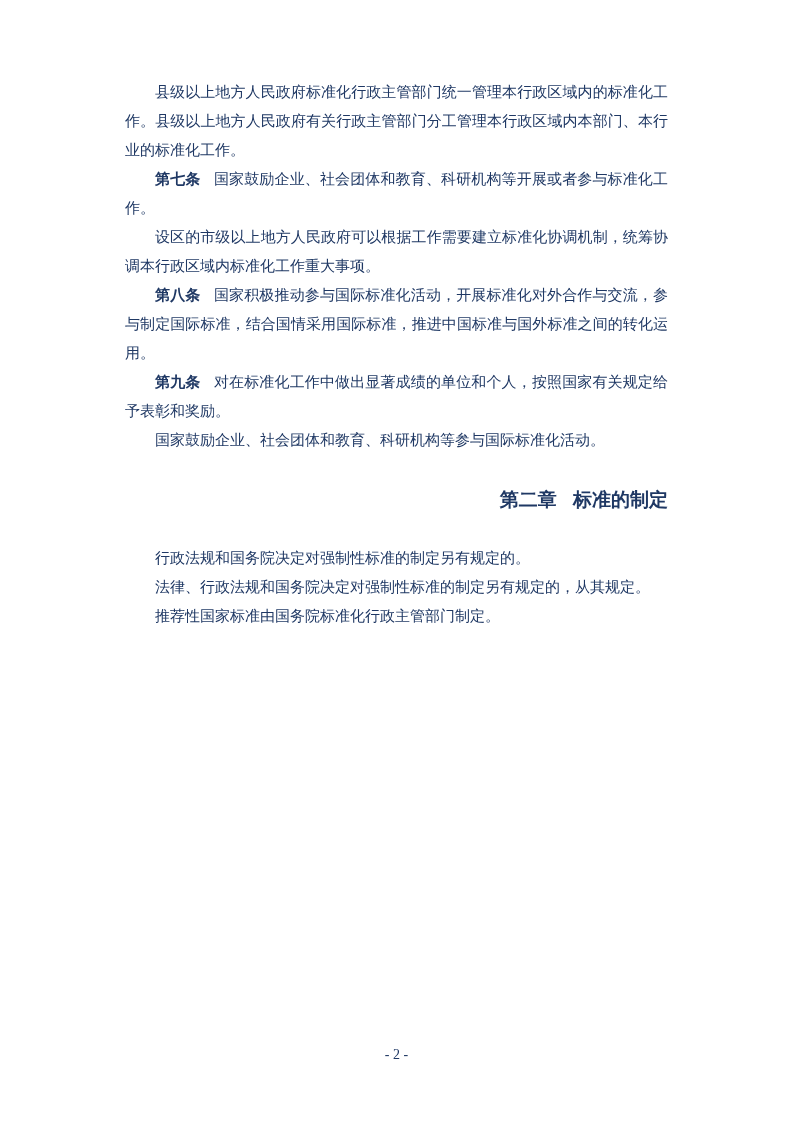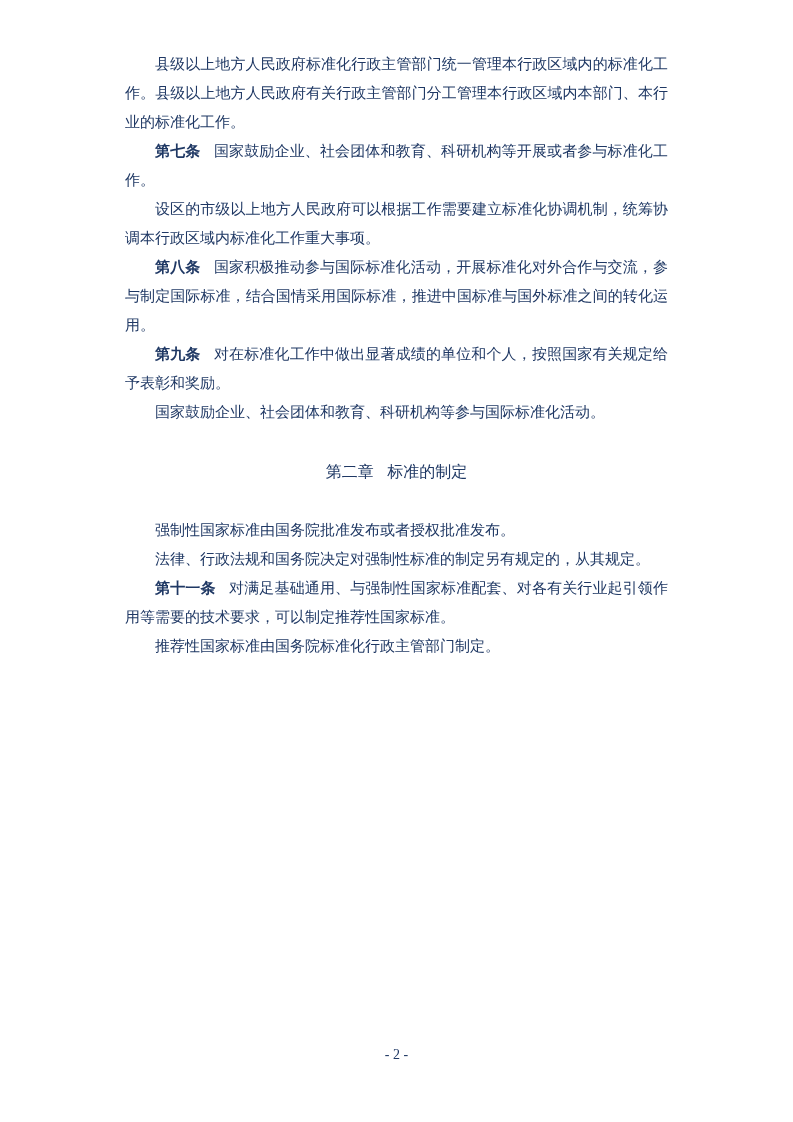--- a/index.html
+++ b/index.html
@@ -6,44 +6,44 @@
     margin: 0;
     padding: 0;
     background: #ffffff;
   }
   .page {
     position: relative;
     width: 793px;
     height: 1122px;
     background: #ffffff;
     box-sizing: border-box;
-    padding: 50px 125px 0 125px;
+    padding: 78px 125px 0 125px;
     font-family: "Liberation Serif", "DejaVu Serif", serif;
     color: var(--text-color, #1f3864);
     overflow: hidden;
   }
   .para {
     margin: 0;
     font-size: 15px;
     line-height: 29px;
     text-align: justify;
     text-justify: inter-ideograph;
     text-indent: 2em;
     word-break: break-all;
   }
   .term {
     font-weight: bold;
     margin-right: 0.9em;
   }
   .chapter {
     margin: 30px 0 30px 0;
-    font-size: 16px;
+    font-size: 19px;
     line-height: 29px;
-    font-weight: normal;
-    text-align: center;
+    font-weight: bold;
+    text-align: right;
     text-indent: 0;
   }
   .chapter .chapter-num {
     margin-right: 0.85em;
   }
   .footer {
     position: absolute;
     left: 0;
     right: 0;
     bottom: 58px;
@@ -69,25 +69,24 @@
 
   <p class="para"><b class="term">第九条</b><span>对在标准化工作中做出显著成绩的单位和个人，按照国家有关规定给予表彰和奖励。</span></p>
 
   <p class="para"><span>国家鼓励企业、社会团体和教育、科研机构等参与国际标准化活动。</span></p>
 
   <p class="para chapter"><span class="chapter-num">第二章</span><span>标准的制定</span></p>
 
 
 
 
-  <p class="para"><span>强制性国家标准由国务院批准发布或者授权批准发布。</span></p>
+  <p class="para"><span>行政法规和国务院决定对强制性标准的制定另有规定的。</span></p>
 
   <p class="para"><span>法律、行政法规和国务院决定对强制性标准的制定另有规定的，从其规定。</span></p>
 
-  <p class="para"><b class="term">第十一条</b><span>对满足基础通用、与强制性国家标准配套、对各有关行业起引领作用等需要的技术要求，可以制定推荐性国家标准。</span></p>
 
   <p class="para"><span>推荐性国家标准由国务院标准化行政主管部门制定。</span></p>
 
   <div class="footer">
     <span>- 2 -</span>
   </div>
 
 </div>
 
 </body></html>

